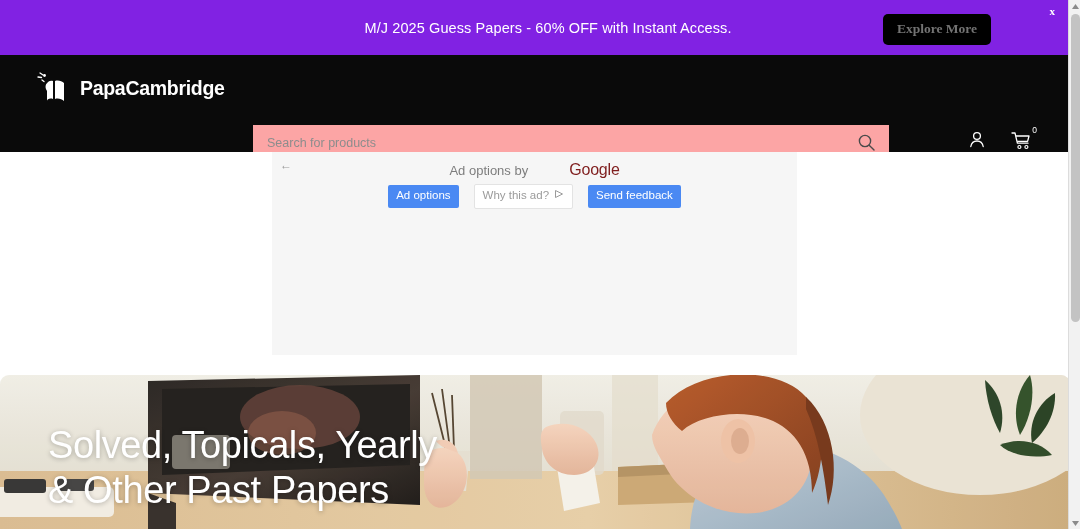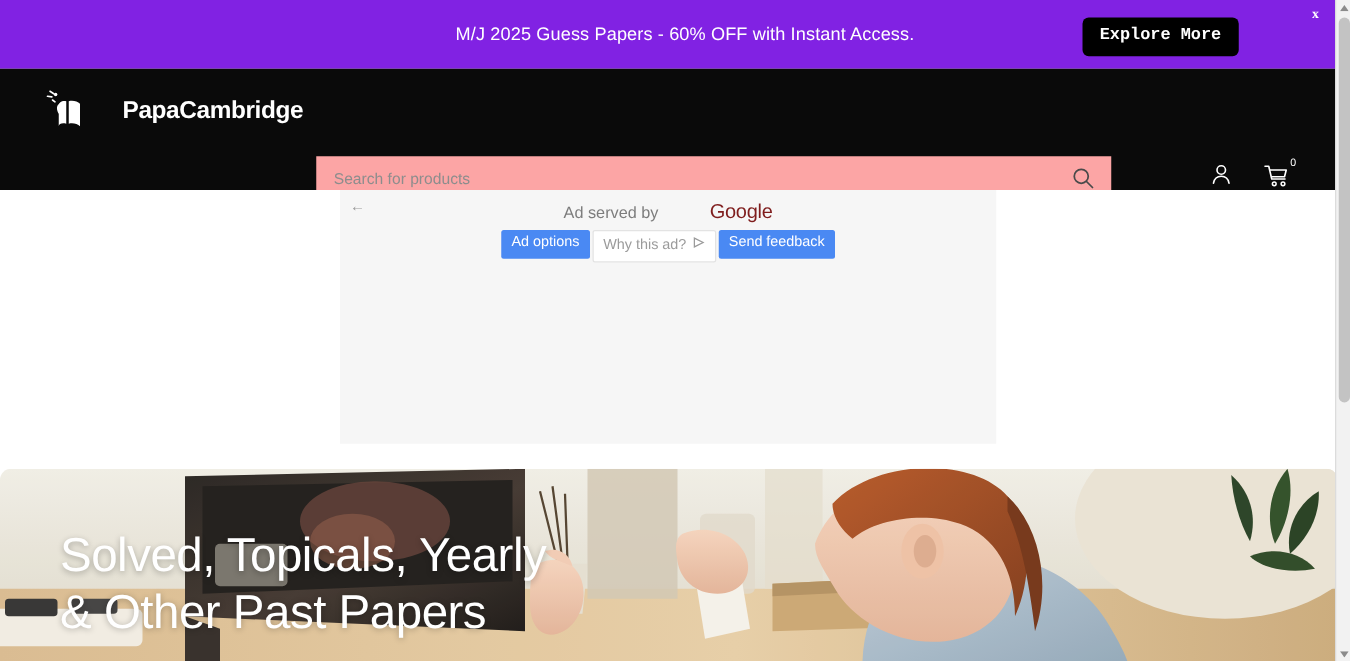--- a/index.html
+++ b/index.html
@@ -20,41 +20,41 @@
     background:#8122e3;
     display:flex; align-items:center; justify-content:center;
   }
   .promo-text {
     color:#ffffff; font-size:14.5px; letter-spacing:.1px; font-weight:400;
     white-space:nowrap;
     margin-left:28px;
   }
   .promo-btn {
     position:absolute; right:77px; top:14px;
-    background:#000000; color:#ffffff;
+    background:#000000; color:#737373;
     border:none; border-radius:5px;
-    font-family:Liberation Mono, monospace;
+    font-family:Liberation Serif, serif;
     font-size:13.5px; font-weight:700;
     padding:8px 14px 9px; line-height:1;
     cursor:pointer; white-space:nowrap;
   }
   .promo-close {
     position:absolute; right:13px; top:6px;
     color:#ffffff; font-size:11px; font-weight:700;
     cursor:pointer; line-height:1; font-family:"Liberation Serif", serif;
   }
 
   
   .site-header {
     position:absolute; left:0; top:55px; width:1068px; height:97px;
     background:#0a0a0a;
   }
   .logo {
     position:absolute; left:34px; top:16px;
-    display:flex; align-items:center; gap:18px; cursor:pointer;
+    display:flex; align-items:center; gap:0; cursor:pointer;
   }
   .logo-mark { width:46px; height:34px; position:relative; }
   .logo-text {
     color:#ffffff; font-size:19.5px; font-weight:700; letter-spacing:-.3px;
   }
   .search-wrap {
     position:absolute; left:253px; top:70px; width:636px; height:36px;
   }
   .search-box {
     width:100%; height:36px; background:#fca5a5; border:none;
@@ -104,21 +104,21 @@
     color:#9a9a9a; font-size:12px; line-height:1; cursor:pointer;
   }
   .ad-served {
     position:absolute; left:0; right:0; top:9px;
     text-align:center; font-size:13px; color:#7d7d7d;
     display:flex; align-items:baseline; justify-content:center; gap:5px;
   }
   .ad-google { font-size:16px; color:#7f1d1d; letter-spacing:-.2px;margin-left:36px; }
   .ad-btns {
     position:absolute; left:0; right:0; top:32px;
-    display:flex; justify-content:center; align-items:flex-start; gap:2px;
+    display:flex; justify-content:center; align-items:center; gap:15px;
   }
   .ad-btn {
     background:#4a89f3; color:#ffffff; font-size:11.5px;
     border:none; border-radius:2px; padding:4px 8px 5px; cursor:pointer;
     font-family:"Liberation Sans", sans-serif; line-height:1.2; white-space:nowrap;
   }
   .ad-btn-ghost {
     background:#ffffff; color:#9b9b9b; border:1px solid #e3e3e3;
     display:flex; align-items:center; gap:5px;
   }
@@ -219,21 +219,21 @@
         <span class="nav-item">Teachers</span>
         <span class="nav-item">Other Resource</span>
         <span class="nav-item">Other Exam Boards</span>
       </nav>
     </div>
 
     <div class="ad-area">
       <div class="ad-panel">
         <span class="ad-back">←</span>
         <div class="ad-served">
-          <span>Ad served by</span>
+          <span>Ad options by</span>
           <span class="ad-google">Google</span>
         </div>
         <div class="ad-btns">
           <button class="ad-btn">Ad options</button>
           <button class="ad-btn ad-btn-ghost">
             <span>Why this ad?</span>
             <span class="adchoices">
               <svg width="10" height="10" viewBox="0 0 10 10">
                 <path d="M1.5 1.5 L8.5 5 L1.5 8.5 Z" fill="none" stroke="#9b9b9b" stroke-width="1"></path>
               </svg>

